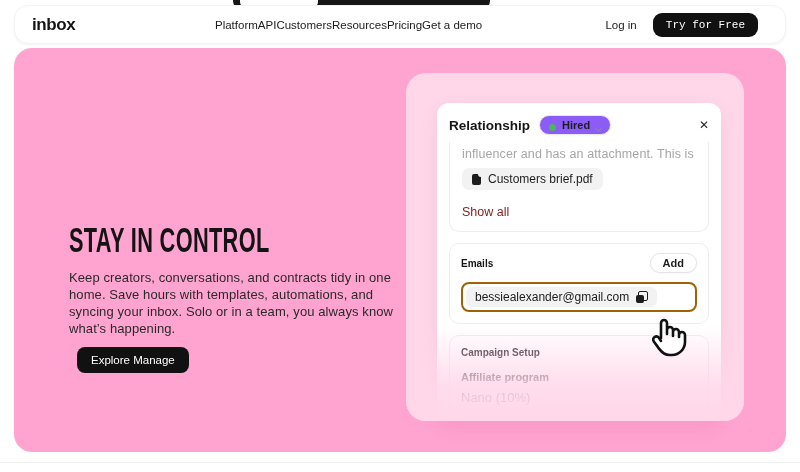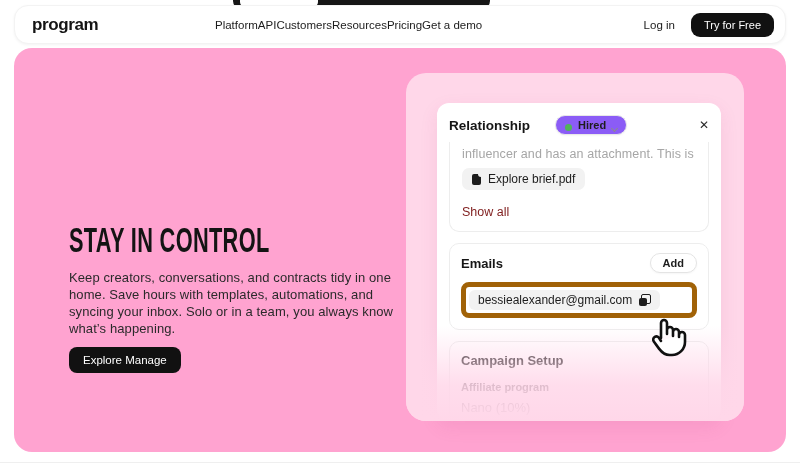--- a/index.html
+++ b/index.html
@@ -12,43 +12,43 @@
   .top-artifact .pill { position:absolute; left:7px; top:0; width:78px; height:7px;
     background:#fff; border-radius:0 0 5px 5px; }
 
   
   .header { position:absolute; left:14px; top:5px; width:772px; height:39px; background:#fff;
     border-radius:14px; border:1px solid #f3f3f3; box-shadow:0 1px 3px rgba(0,0,0,0.05);
     display:flex; align-items:center; }
   .logo { font-size:17px; font-weight:800; letter-spacing:-0.4px; color:#141414; margin-left:17px; cursor:pointer; }
   .nav { position:absolute; left:200px; display:flex; }
   .nav span { font-size:11.5px; color:#1c1c1c; cursor:pointer; white-space:nowrap; }
-  .header-right { margin-left:auto; display:flex; align-items:center; gap:16px; margin-right:11px; }
+  .header-right { margin-left:auto; display:flex; align-items:center; gap:16px; margin-right:27px; }
   .login { font-size:11.5px; color:#1c1c1c; cursor:pointer; }
   .cta-btn { background:#111; color:#fff; font-size:11px; padding:6px 13px; border-radius:9px;
-    border:none; cursor:pointer; font-family:Liberation Sans, sans-serif; }
+    border:none; cursor:pointer; font-family:Liberation Mono, monospace; }
 
   
   .hero { position:absolute; left:14px; top:48px; width:772px; height:404px;
     background:#ffa3d0; border-radius:18px; }
   .hero-heading { position:absolute; left:55px; top:172px; font-size:33px; font-weight:700;
     color:#141414; letter-spacing:0.5px; white-space:nowrap;
     transform:scale(0.66,1.08); transform-origin:left top; }
   .hero-paragraph { position:absolute; left:55px; top:221px; width:332px; font-size:13px;
     line-height:17px; color:#2b2a2b; letter-spacing:0.1px; }
-  .explore-btn { position:absolute; left:55px; top:299px; background:#111; color:#fff;
+  .explore-btn { position:absolute; left:63px; top:299px; background:#111; color:#fff;
     font-size:11.5px; padding:7px 14px; border-radius:8px; border:none; cursor:pointer; font-family:inherit; }
 
   
   .panel { position:absolute; left:392px; top:25px; width:338px; height:348px;
     background:#ffd7e9; border-radius:20px; }
   .card { position:absolute; left:31px; top:30px; width:284px; height:318px; background:#fff;
     border-radius:12px; box-shadow:0 6px 18px rgba(180,60,120,0.10); padding:10px 12px 0; overflow:hidden; }
 
-  .card-header { display:flex; align-items:center; height:24px; margin-bottom:5px;gap:16px; }
+  .card-header { display:flex; align-items:center; height:24px; margin-bottom:5px; }
   .card-title { font-size:13.5px; font-weight:700; color:#161616; }
   .status-pill { display:inline-flex; align-items:flex-end; gap:6px; margin-left:9px;
     border:1px solid #e8e8e8; border-radius:13px; padding:3px 9px; background:#8b5cf6; cursor:pointer;
     box-shadow:0 1px 2px rgba(0,0,0,0.04); }
   .status-dot { width:7px; height:7px; border-radius:50%; }
   .status-label { font-size:11px; color:#1d1d1d; font-weight:600; }
   .chev { width:5px; height:5px; border-right:1.4px solid #8b8b8b; border-bottom:1.4px solid #8b8b8b;
     transform:rotate(45deg); margin-top:-2px; }
   .close-x { margin-left:auto; font-size:12px; color:#2a2a2a; cursor:pointer; line-height:1; }
 
@@ -57,25 +57,25 @@
   .preview-text { font-size:12.5px; color:#a6a6a6; white-space:nowrap; overflow:hidden; letter-spacing:0.1px; }
   .file-chip { display:inline-flex; align-items:center; gap:7px; margin-top:7px; background:#f2f2f2;
     border-radius:7px; padding:4px 10px; font-size:12px; color:#1d1d1d; cursor:pointer; }
   .file-icon { position:relative; width:9px; height:11px; background:#1c1c1c; border-radius:2px; }
   .file-icon::after { content:""; position:absolute; right:-1px; top:-1px; width:4px; height:4px;
     background:#f2f2f2; border-radius:0 0 0 3px; }
   .show-all { margin-top:15px; font-size:12.5px; color:#7f1d1d; cursor:pointer; }
 
   .subcard.emails { margin-top:11px; padding:9px 11px 11px; }
   .row { display:flex; align-items:center; }
-  .section-title { font-size:13px; font-weight:700; color:#161616; }
+  .section-title { font-size:10px; font-weight:700; color:#161616; }
   .add-btn { margin-left:auto; background:#fff; border:1px solid #e4e4e4; border-radius:13px;
     padding:3px 12px; font-size:11px; font-weight:600; color:#1d1d1d; cursor:pointer; font-family:Liberation Sans, sans-serif;
     box-shadow:0 1px 2px rgba(0,0,0,0.04); }
-  .email-input { margin-top:9px; border:5px solid #a16207; border-radius:8px; padding:3px; display:flex; cursor:text; }
+  .email-input { margin-top:9px; border:2px solid #a16207; border-radius:8px; padding:3px; display:flex; cursor:text; }
   .email-chip { display:inline-flex; align-items:center; gap:7px; background:#f2f2f2; border-radius:6px;
     padding:3px 9px; font-size:12px; color:#1d1d1d; }
   .copy-dark { position:relative; width:12px; height:12px; cursor:pointer; }
   .copy-dark::before { content:""; position:absolute; right:0; top:0; width:8px; height:8px;
     border:1.6px solid #1c1c1c; border-radius:2px; }
   .copy-dark::after { content:""; position:absolute; left:0; bottom:0; width:8px; height:8px;
     background:#1c1c1c; border-radius:2px; }
 
   .subcard.setup { margin-top:11px; padding:11px 11px 14px; }
   .mini-label { font-size:11px; font-weight:700; color:#222; }
@@ -93,21 +93,21 @@
 </head>
 <body>
 
 <div class="page">
 
   <div class="top-artifact">
     <div class="pill"></div>
   </div>
 
   <div class="header">
-    <div class="logo">program</div>
+    <div class="logo">inbox</div>
     <div class="nav">
       <span>Platform</span>
       <span>API</span>
       <span>Customers</span>
       <span>Resources</span>
       <span>Pricing</span>
       <span>Get a demo</span>
     </div>
     <div class="header-right">
       <span class="login">Log in</span>
@@ -130,21 +130,21 @@
             <span class="status-label">Hired</span>
             <span class="chev"></span>
           </span>
           <span class="close-x">✕</span>
         </div>
 
         <div class="subcard first">
           <div class="preview-text">influencer and has an attachment. This is read email that i...</div>
           <div class="file-chip">
             <span class="file-icon"></span>
-            <span>Explore brief.pdf</span>
+            <span>Customers brief.pdf</span>
           </div>
           <div class="show-all">Show all</div>
         </div>
 
         <div class="subcard emails">
           <div class="row">
             <span class="section-title">Emails</span>
             <button class="add-btn">Add</button>
           </div>
           <div class="email-input">

